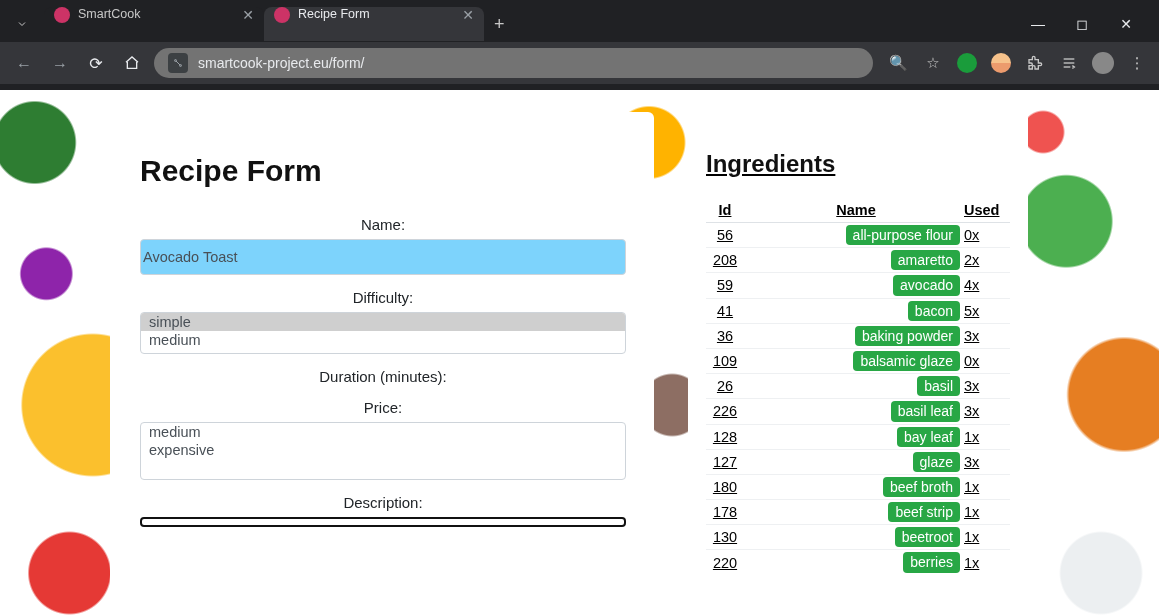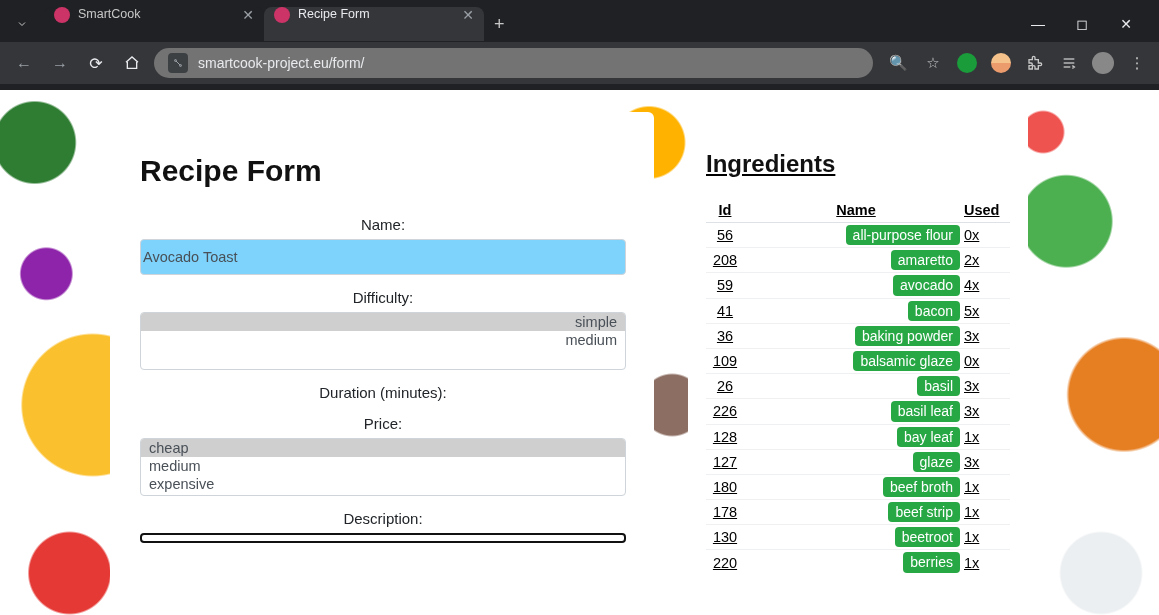--- a/index.html
+++ b/index.html
@@ -320,30 +320,29 @@
   <div class="bg"></div>
   <div class="content">
 
     <div class="card left-card">
       <h1 class="form-title">Recipe Form</h1>
 
       <div class="field-label">Name:</div>
       <input class="text-input" value="Avocado Toast" style="">
 
       <div class="field-label">Difficulty:</div>
-      <div class="multi" style="height:58px;text-align:right;" id="difficulty-select">
+      <div class="multi" style="height:42px;" id="difficulty-select">
           <div class="opt selected">simple</div>
           <div class="opt">medium</div>
         </div>
 
       <div class="field-label">Duration (minutes):</div>
 
       <div class="field-label">Price:</div>
       <div class="multi" style="height:58px;" id="price-select">
-          <div class="opt selected">cheap</div>
           <div class="opt">medium</div>
           <div class="opt">expensive</div>
         </div>
 
       <div class="field-label">Description:</div>
       <div class="desc-box"></div>
     </div>
 
     <div class="card right-card">
       <h2 class="ing-title">Ingredients</h2>

